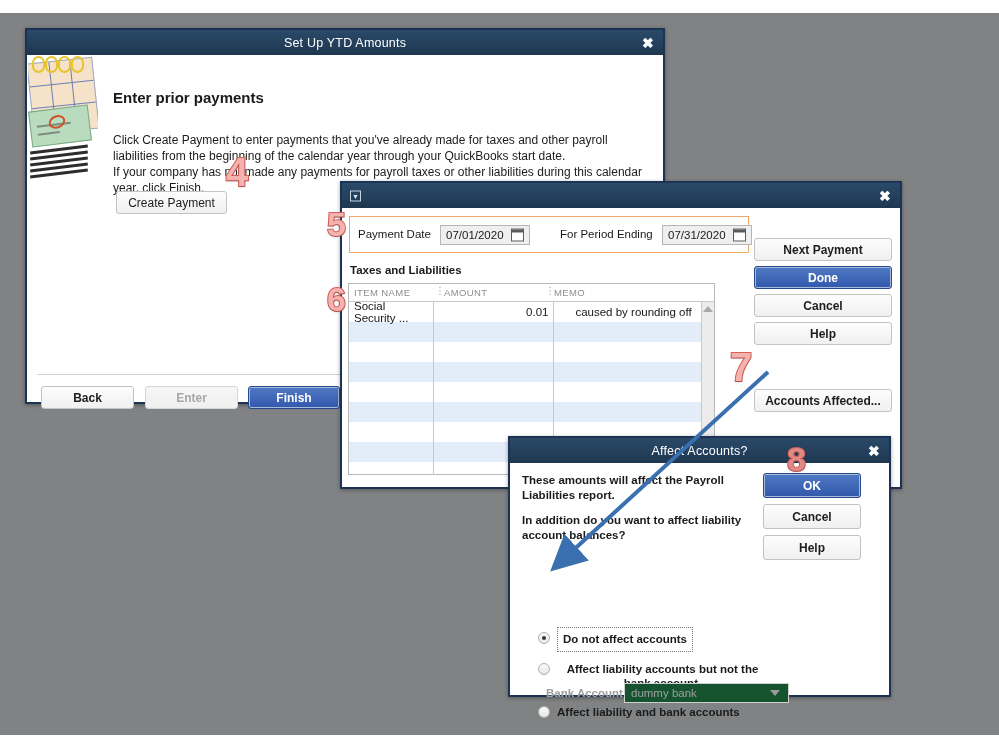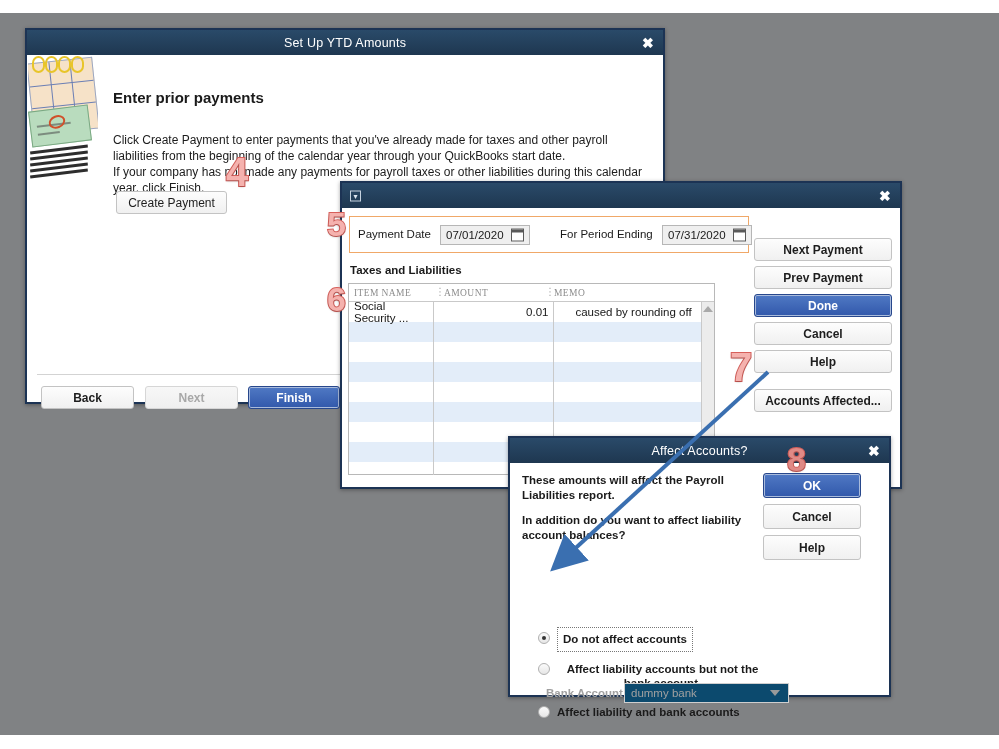--- a/index.html
+++ b/index.html
@@ -205,21 +205,21 @@
   }
   .grid-head {
     display: flex; height: 17px;
     background: #ffffff;
     border-bottom: 1px solid #c9c9c9;
     font-size: 9.5px;
     color: #8d8d8d;
     letter-spacing: .4px;
     align-items: center;
   }
-  .gh { position: relative; padding-left: 5px; box-sizing: border-box; font-family: Liberation Serif, serif; }
+  .gh { position: relative; padding-left: 5px; box-sizing: border-box; }
   .gh + .gh::before {
     content: "⋮";
     position: absolute; left: -4px; top: -2px;
     color: #aaa; font-size: 10px;
   }
   .gh-item { width: 90px; }
   .gh-amt  { width: 110px; }
   .gh-memo { width: 165px; }
   .grid-body { position: relative; height: 173px; overflow: hidden; }
   .grow {
@@ -274,21 +274,21 @@
   }
   .radio-label { font-size: 11.5px; color: #1a1a1a; font-weight: bold; line-height: 14px; }
   #aa-r1 { top: 120px; }
   #aa-r1 .radio-label { border: 1px dotted #777; padding: 4px 5px 5px 5px; margin-top:-4px; }
   #aa-r2 { top: 151px; width: 230px; text-align: center; }
   #aa-r3 { top: 194px; }
   .bank-row { position: absolute; left: 36px; top: 220px; display: flex; align-items: center; border-radius: 10px; }
   .bank-label { font-size: 11.5px; color: #a0a0a0; font-weight: bold; width: 78px; }
   .bank-combo {
     width: 165px; height: 20px;
-    background: #0c4a6e; border: 1px solid #cfcfcf;
+    background: #14532d; border: 1px solid #cfcfcf;
     display: flex; align-items: center;
     font-size: 11.5px; color: #a0a0a0;
     padding-left: 6px; box-sizing: border-box;
     position: relative; cursor: pointer;
   }
   .combo-arrow {
     position: absolute; right: 8px; top: 50%; transform: translateY(-50%);
     width: 0; height: 0;
     border-left: 5px solid transparent; border-right: 5px solid transparent;
     border-top: 6px solid #9a9a9a;
@@ -363,21 +363,21 @@
       <div class="btn" id="btn-create-payment">
         <span>Create Payment</span>
       </div>
 
       <div class="ytd-sep"></div>
       <div class="ytd-footer">
         <div class="btn" id="btn-back">
           <span>Back</span>
         </div>
         <div class="btn disabled" id="btn-next">
-          <span>Next</span>
+          <span>Enter</span>
         </div>
         <div class="btn primary" id="btn-finish">
           <span>Finish</span>
         </div>
       </div>
 
     </div>
   </div>
 
   <div class="win" id="win-prior">
@@ -457,23 +457,20 @@
 
           <div class="grid-scroll">
             <div class="sb-up"></div>
           </div>
         </div>
       </div>
 
       <div class="side-btns">
         <div class="btn">
           <span>Next Payment</span>
-        </div>
-        <div class="btn">
-          <span>Prev Payment</span>
         </div>
         <div class="btn primary">
           <span>Done</span>
         </div>
         <div class="btn">
           <span>Cancel</span>
         </div>
         <div class="btn">
           <span>Help</span>
         </div>

